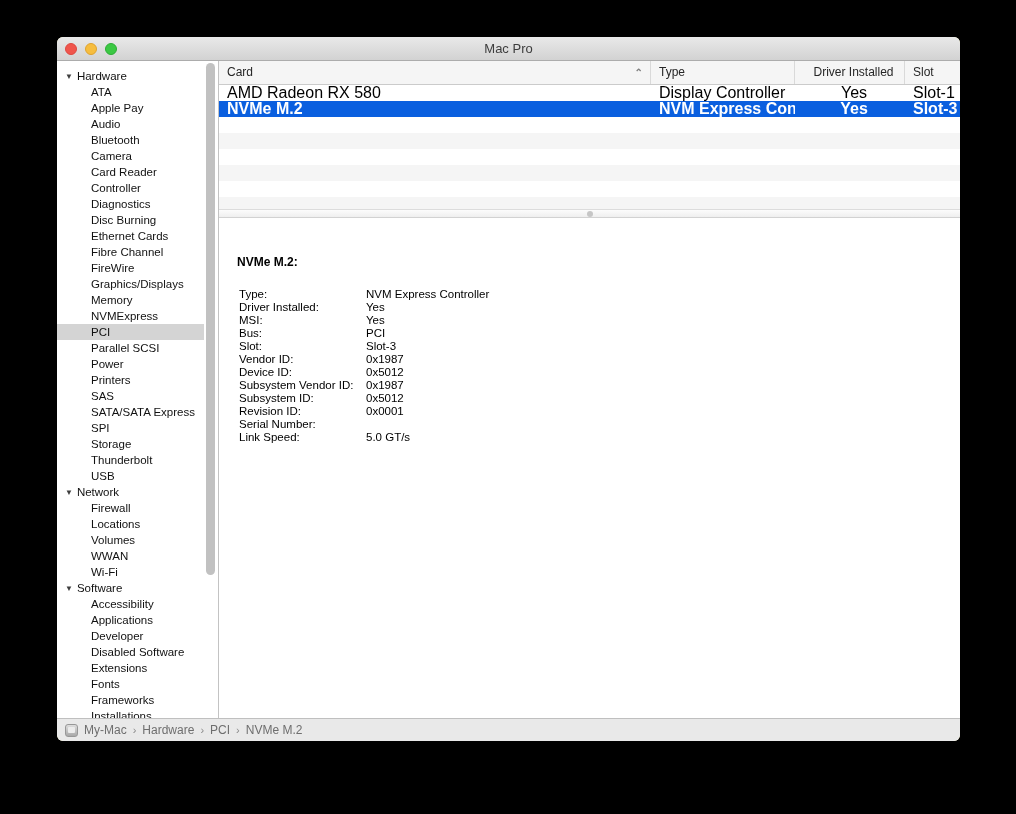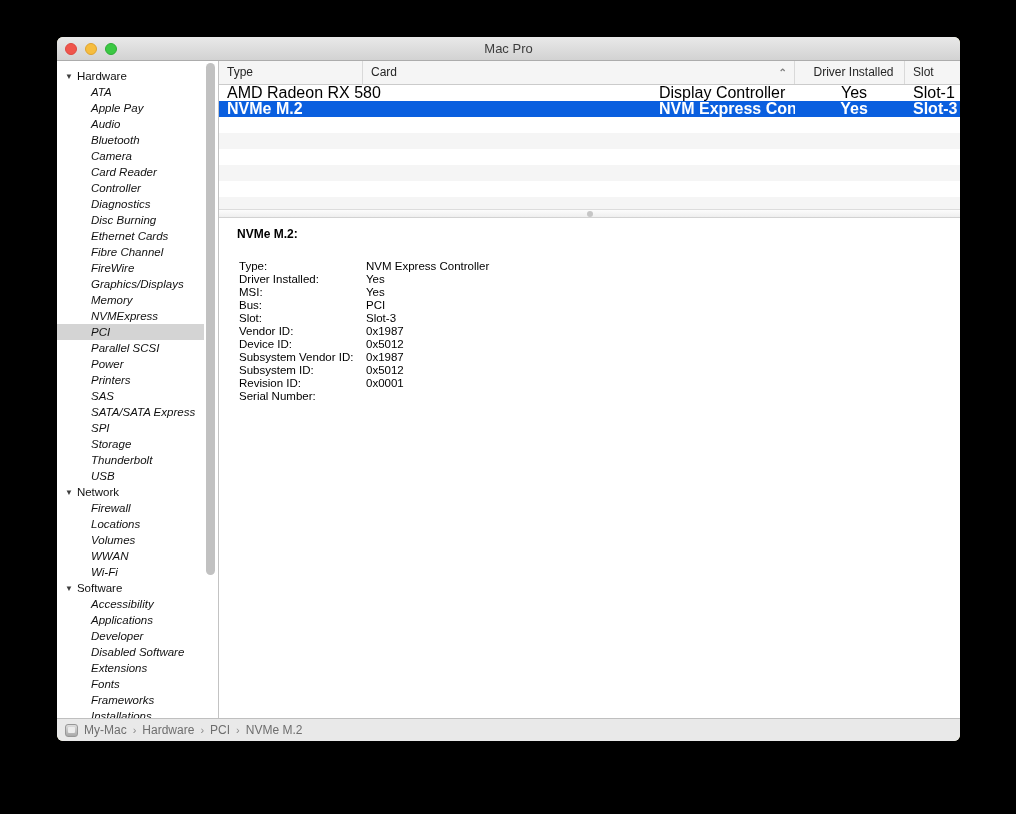--- a/index.html
+++ b/index.html
@@ -19,21 +19,21 @@
   .light.zoom  { background:#3bc843; border:0.5px solid #2dad35; }
   .title { text-align:center; line-height:23px; font-size:13px; color:#3d3d3d; }
 
   .content { flex:1; display:flex; min-height:0; }
 
   
   .sidebar { flex:0 0 162px; width:162px; border-right:1px solid #c3c3c3; position:relative;
              overflow:hidden; padding-top:7px; background:#fff; }
   .sb-item { height:16px; line-height:16px; font-size:11.5px; color:#111; white-space:nowrap; cursor:default; }
   .sb-section { padding-left:8px; }
-  .sb-child { padding-left:34px;font-style:italic; }
+  .sb-child { padding-left:34px; }
   .sb-child.selected { background:#d4d4d4; width:147px; }
   .tri { display:inline-block; font-size:8px; color:#3e3e3e; margin-right:4px; vertical-align:1px; }
   .sb-scrollbar { position:absolute; right:3px; top:2px; width:9px; height:512px;
                   background:#c1c1c1; border-radius:4.5px; }
 
   
   .main { flex:1; display:flex; flex-direction:column; min-width:0; background:#fff; }
   .thead { flex:0 0 24px; display:flex; background:#f5f5f5; border-bottom:1px solid #cbcbcb; }
   .hcell { font-size:12px; color:#262626; line-height:22px; padding-left:8px;
            border-right:1px solid #d9d9d9; position:relative; white-space:nowrap; }
@@ -48,21 +48,21 @@
   .trow .cell { padding-left:8px; white-space:nowrap; overflow:hidden; }
   .trow.selected { background:#0a5fdf; color:#fff; font-weight:bold; }
   .trow.alt { background:#f5f5f5; }
   .empty-rows { height:92px; overflow:hidden; }
 
   .splitter { flex:0 0 9px; height:9px; background:linear-gradient(#fcfcfc,#efefef);
               border-top:1px solid #dcdcdc; border-bottom:1px solid #d2d2d2; position:relative; cursor:row-resize; }
   .splitter-dot { position:absolute; left:50%; top:50%; transform:translate(-50%,-50%);
                   width:6px; height:6px; border-radius:50%; background:#c6c6c6; }
 
-  .details { flex:1; padding:9px 18px; overflow:hidden; }
+  .details { flex:1; padding:9px 18px; overflow:hidden;margin-top:28px; }
   .details-title { font-size:12px; font-weight:bold; color:#000; margin-bottom:19px; }
   .drow { display:flex; font-size:11.5px; line-height:13px; margin-left:2px; color:#000; }
   .dlabel { flex:0 0 127px; width:127px; }
 
   
   .statusbar { flex:0 0 23px; background:#e9e9e9; border-top:1px solid #bfbfbf;
                display:flex; align-items:center; padding-left:8px; font-size:12px; color:#6e6e6e; }
   .crumb-icon { width:13px; height:13px; border-radius:3px; margin-right:6px; flex:0 0 13px;
                 background:linear-gradient(#dedede,#a8a8a8); border:1px solid #979797; position:relative; }
   .crumb-icon::after { content:""; position:absolute; left:2px; top:2px; right:2px; bottom:3px;
@@ -129,26 +129,26 @@
           <div class="sb-item sb-child"><span>Fonts</span></div>
           <div class="sb-item sb-child"><span>Frameworks</span></div>
           <div class="sb-item sb-child"><span>Installations</span></div>
         </div>
       <div class="sb-scrollbar"></div>
     </div>
 
     <div class="main">
 
       <div class="thead">
-        <div class="hcell col-type">
-          <span>Type</span>
-        </div>
         <div class="hcell col-card">
           <span>Card</span>
           <span class="sort-icon">⌃</span>
+        </div>
+        <div class="hcell col-type">
+          <span>Type</span>
         </div>
         <div class="hcell col-driver">
           <span>Driver Installed</span>
         </div>
         <div class="hcell col-slot">
           <span>Slot</span>
         </div>
       </div>
 
       <div>
@@ -218,20 +218,24 @@
               <div>0x5012</div>
             </div>
             <div class="drow">
               <div class="dlabel">Revision ID:</div>
               <div>0x0001</div>
             </div>
             <div class="drow">
               <div class="dlabel">Serial Number:</div>
               <div></div>
             </div>
+            <div class="drow">
+              <div class="dlabel">Link Speed:</div>
+              <div>5.0 GT/s</div>
+            </div>
           </div>
       </div>
 
     </div>
   </div>
 
   <div class="statusbar">
     <div class="crumb-icon"></div>
     <div style="display:flex;align-items:center;text-align:right;">
         <span class="crumb">My-Mac</span>

